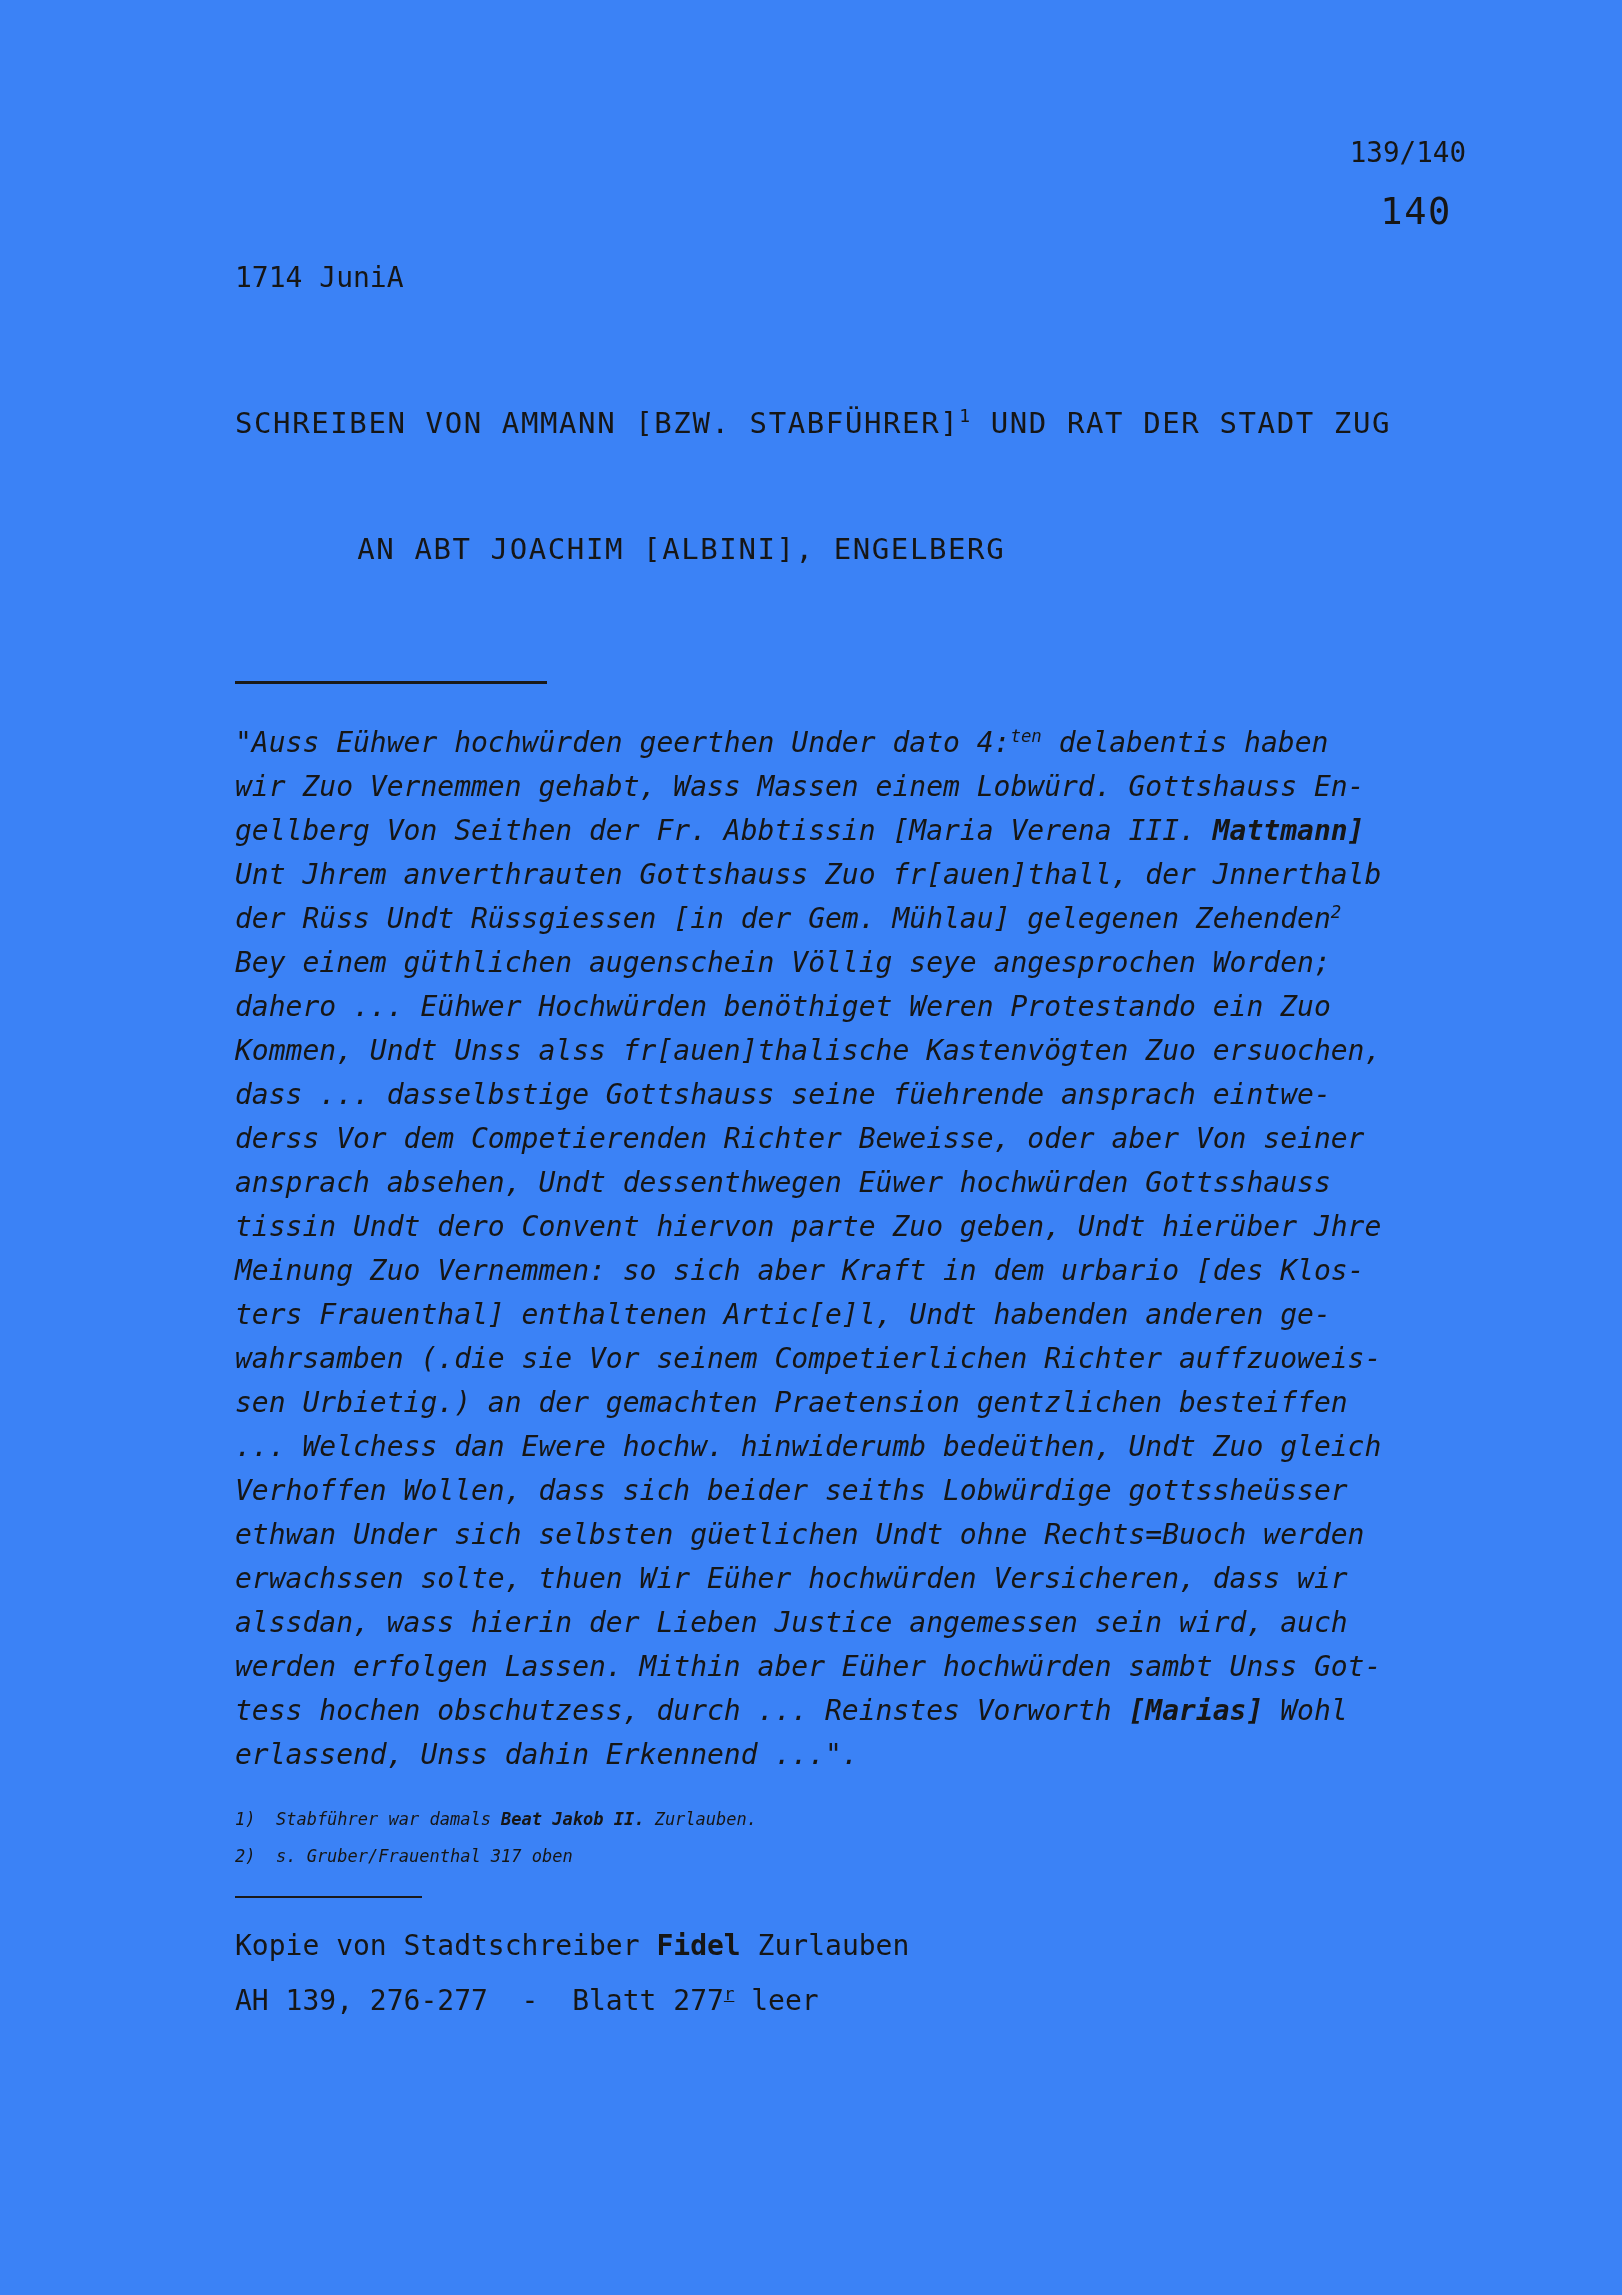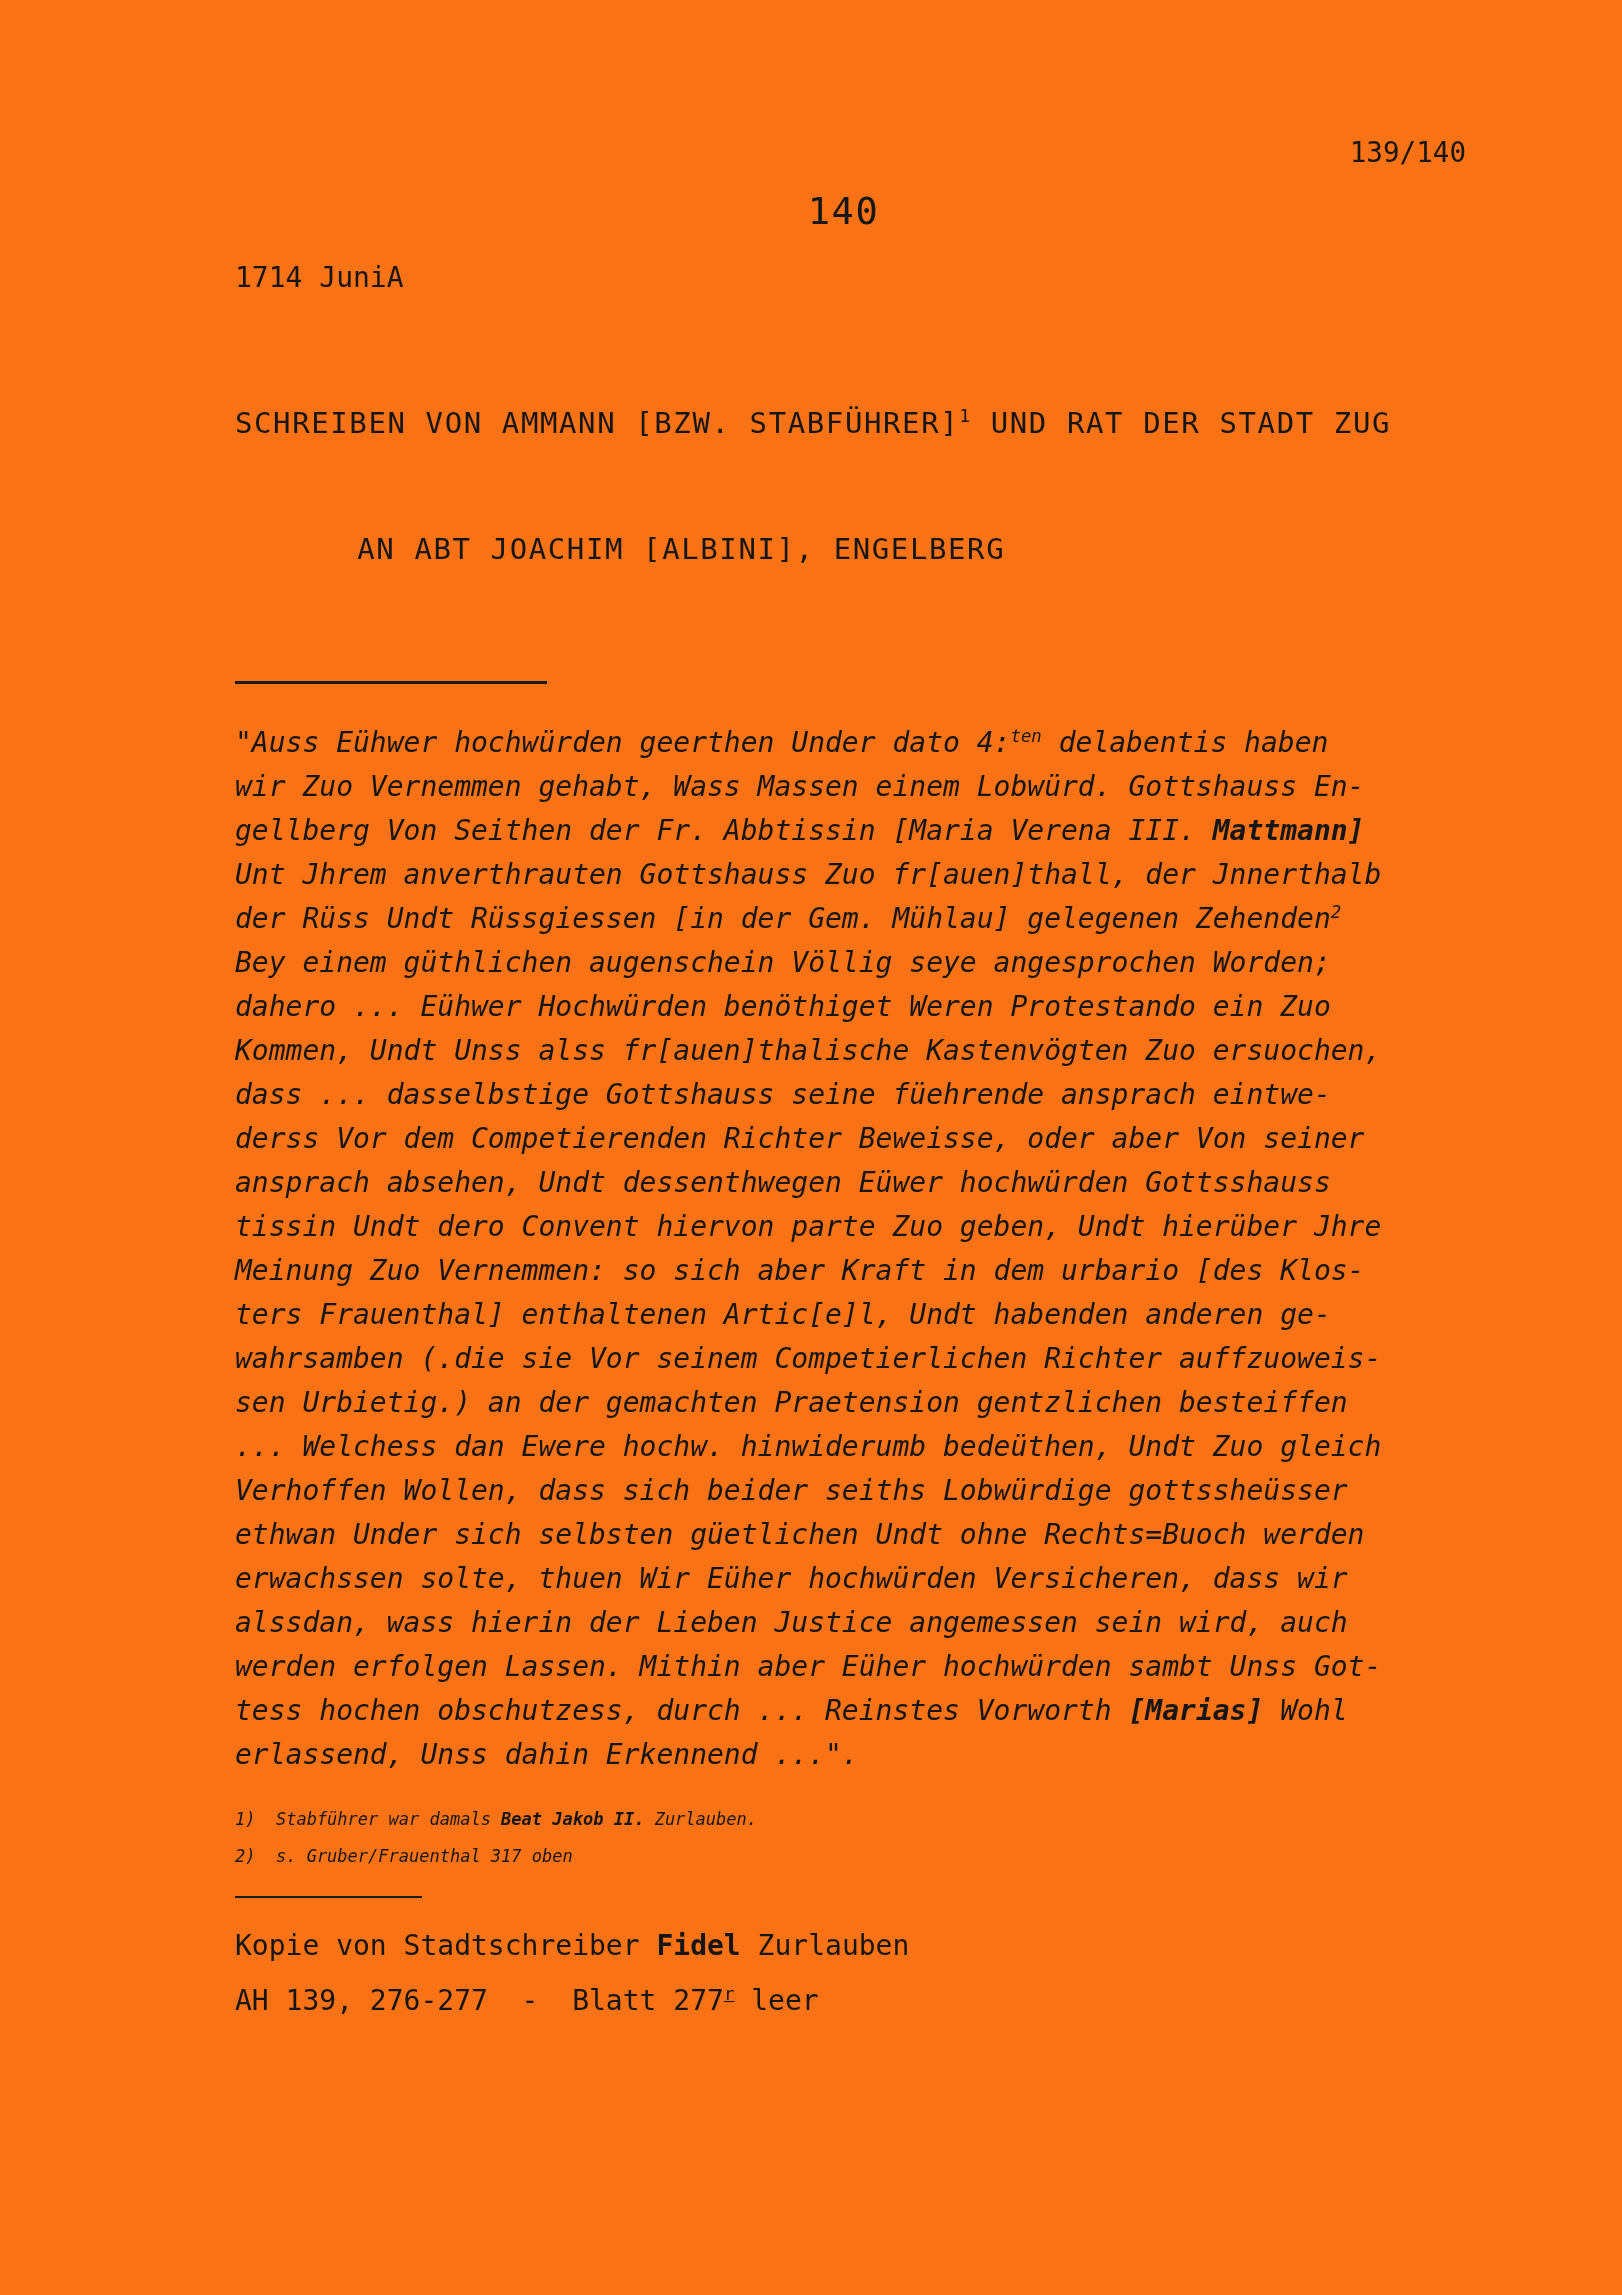--- a/index.html
+++ b/index.html
@@ -1,39 +1,39 @@
 <!DOCTYPE html>
 <html style="font-size:13px"><head>
 <meta charset="utf-8">
 <style>
   html, body { margin: 0; padding: 0; background: #e8e8e8; }
   .page {
     position: relative;
     width: 1622px;
     height: 2295px;
     margin: 0 auto;
-    background: #f97316;
+    background: #3b82f6;
     color: #161616;
     font-family: "DejaVu Sans Mono", "Liberation Mono", monospace;
     overflow: hidden;
   }
   .content {
     padding: 0 170px 0 235px;
   }
   .folio {
     position: absolute;
     top: 136px;
     right: 156px;
     font-size: 27.6px;
     white-space: pre;
   }
   .doc-number {
     margin-top: 0;
     padding-top: 190px;
-    text-align: center;
+    text-align: right;
     font-size: 37px;
     letter-spacing: 1.6px;
   }
   .date-row {
     margin-top: 27.6px;
     display: flex;
     font-size: 28px;
     white-space: pre;
   }
   .title {

